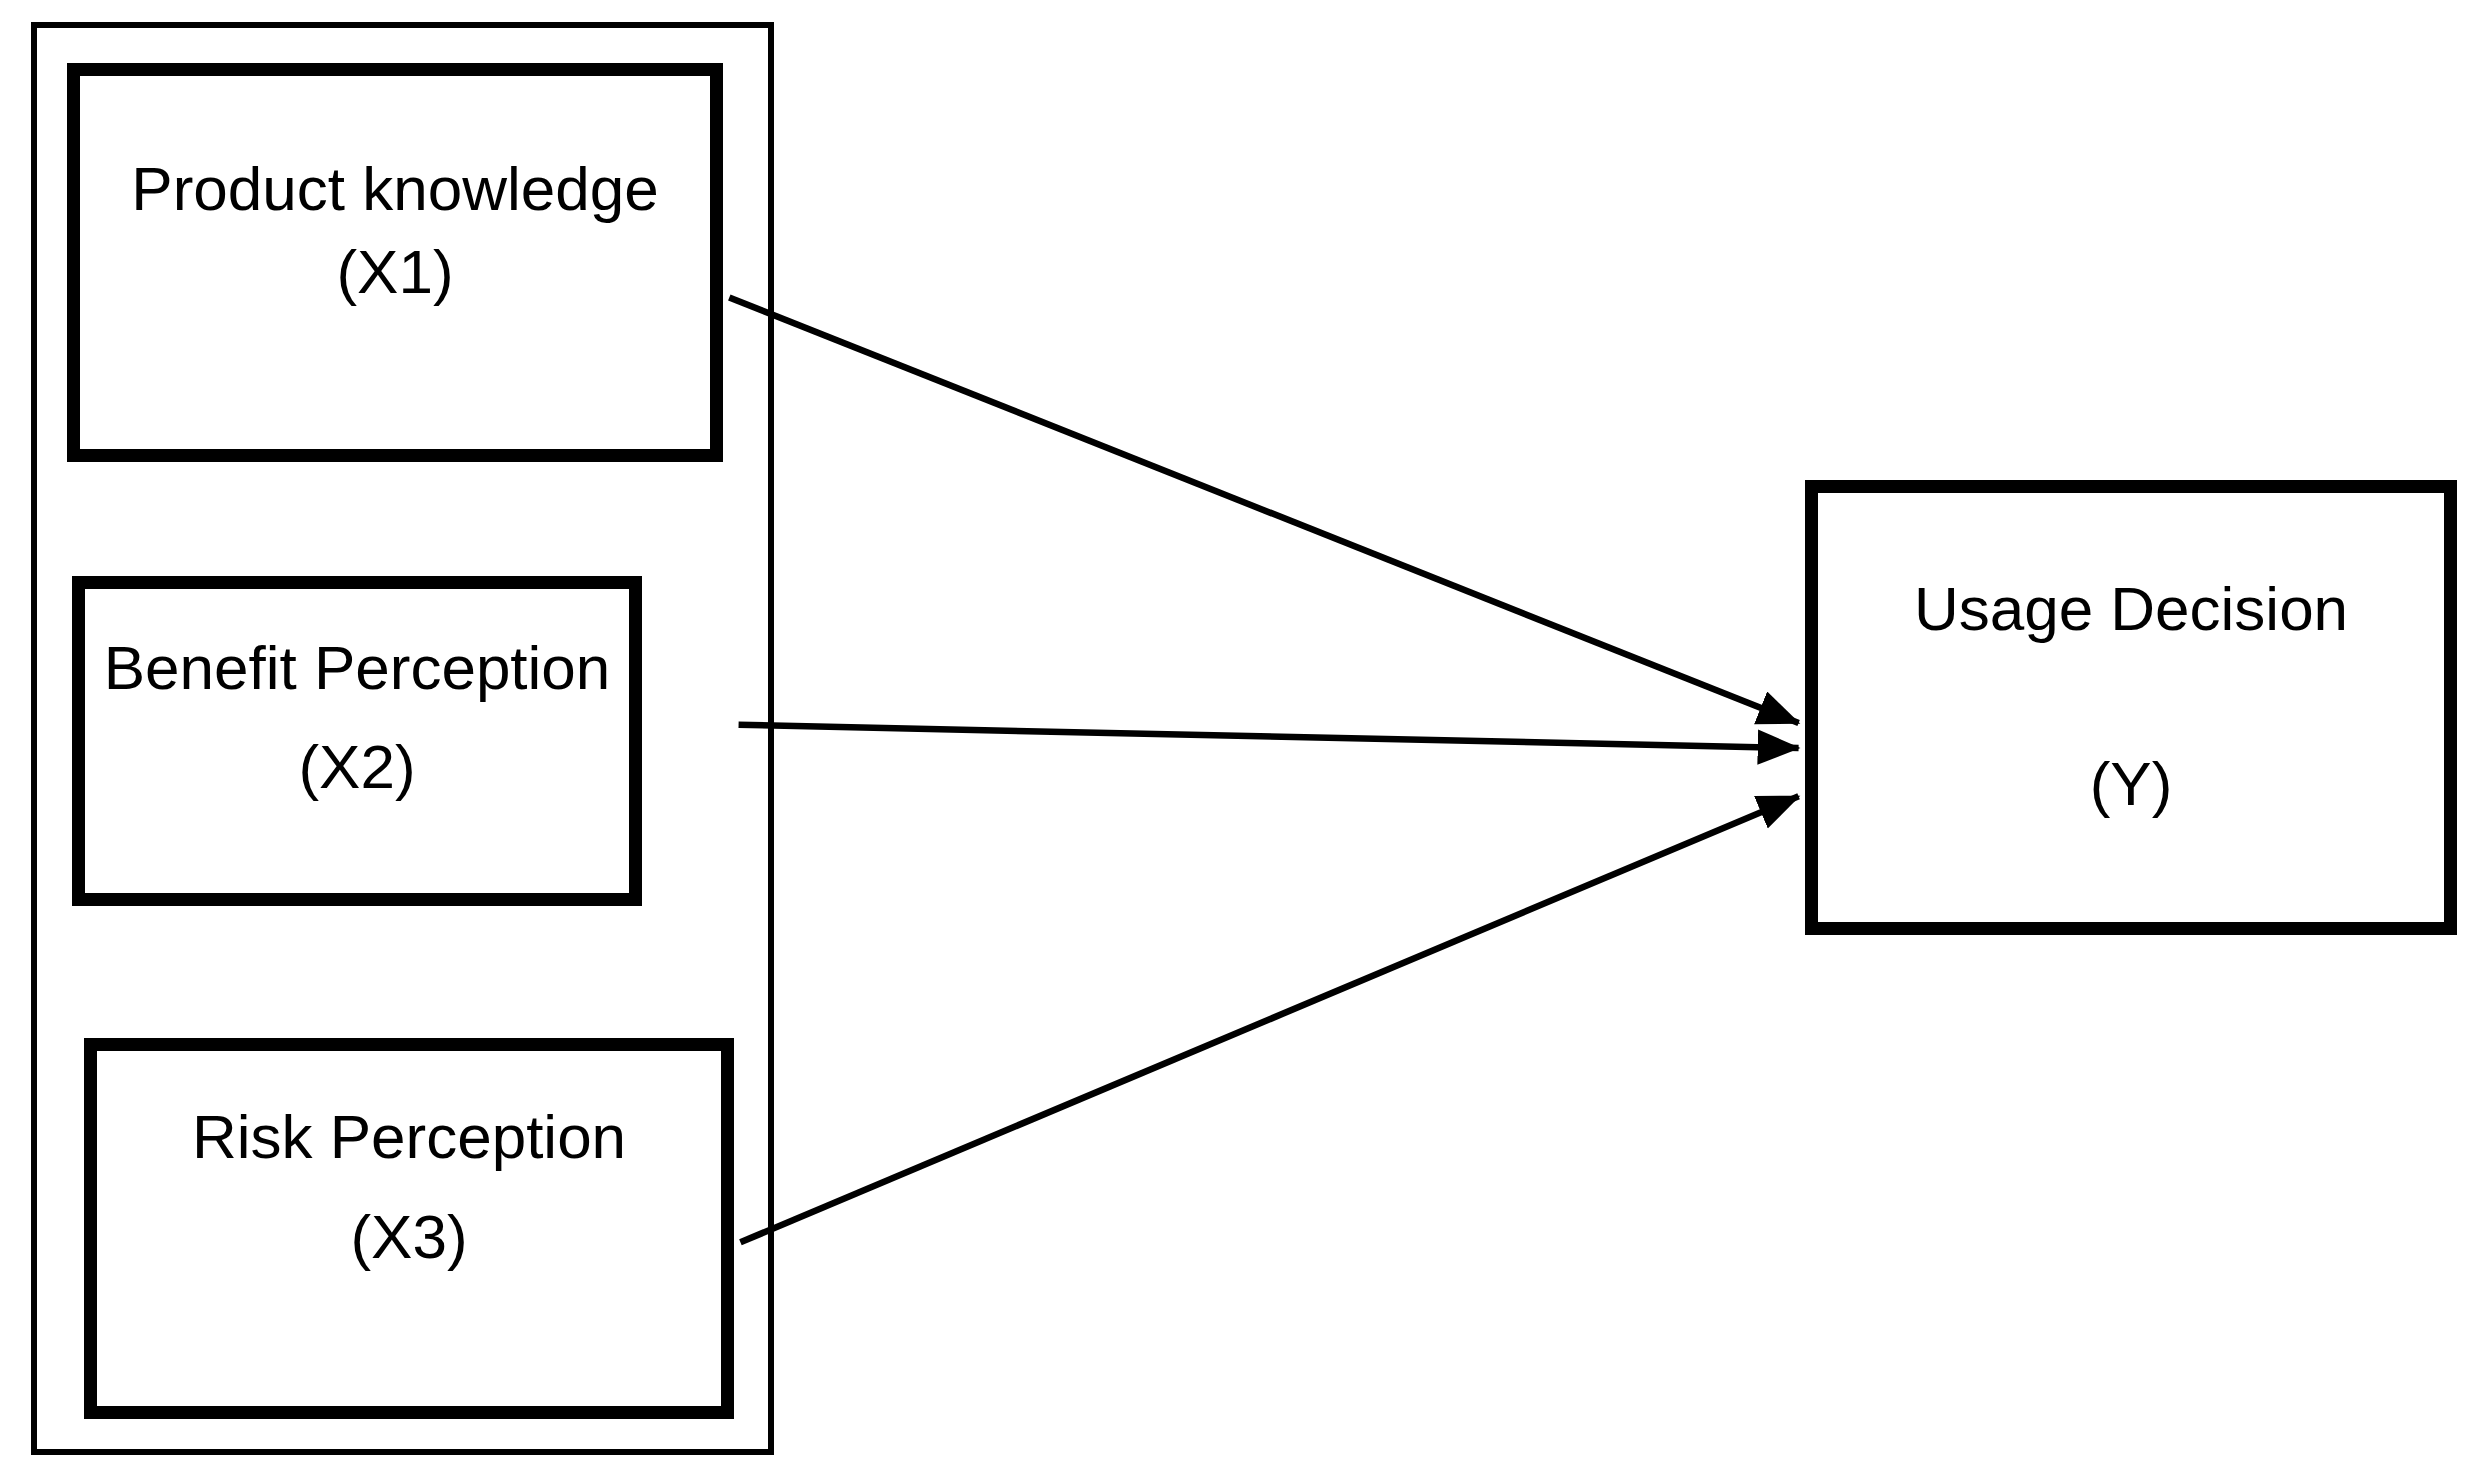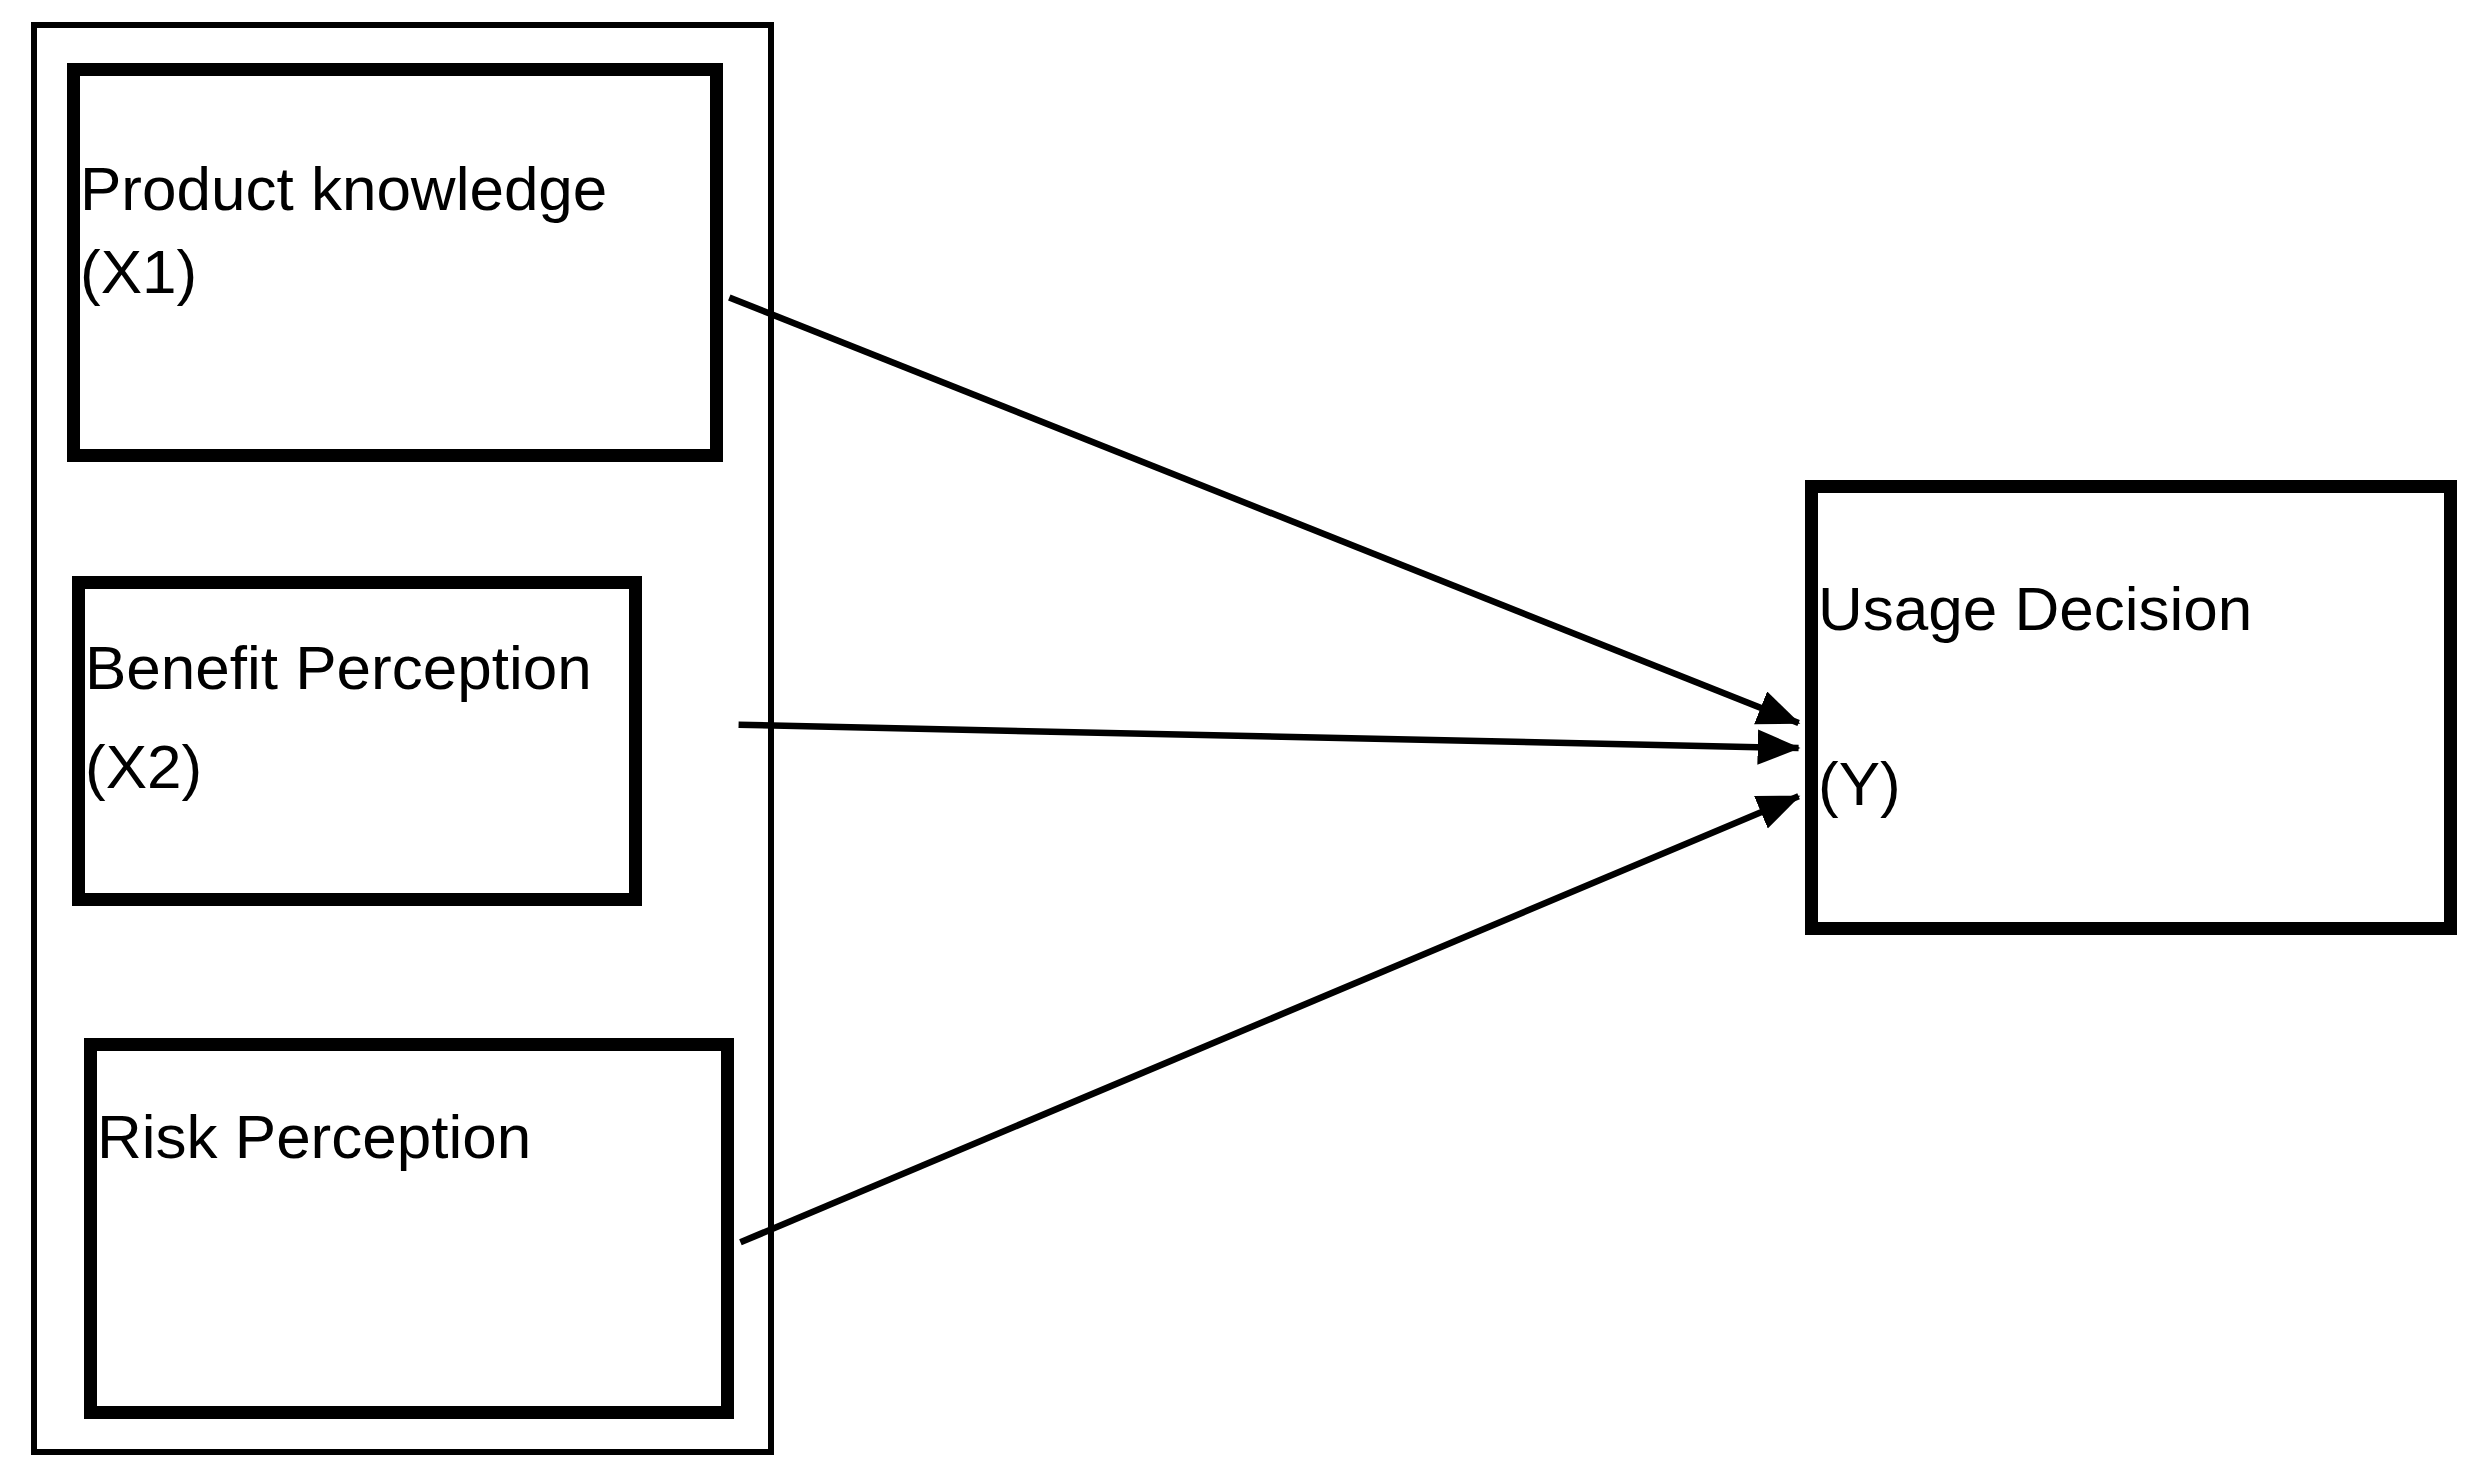--- a/index.html
+++ b/index.html
@@ -33,21 +33,21 @@
     box-sizing: border-box;
   }
   #box-x1 { left: 67px;   top: 63px;   width: 656px; height: 399px; }
   #box-x2 { left: 72px;   top: 576px;  width: 570px; height: 330px; }
   #box-x3 { left: 84px;   top: 1038px; width: 650px; height: 381px; }
   #box-y  { left: 1805px; top: 480px;  width: 652px; height: 455px; }
   .box-line {
     position: absolute;
     left: 0;
     width: 100%;
-    text-align: left;
+    text-align: center;
     transform: translateY(-50%);
     font-size: 62px;
     line-height: 1;
     letter-spacing: 0px;
     white-space: nowrap;
     color: #000000;
   }
   
   #box-x1 .l1 { top: 113px; }
   #box-x1 .l2 { top: 196px; }
@@ -78,20 +78,21 @@
     <div class="box-line l2">(X1)</div>
   </div>
 
   <div id="box-x2" class="var-box">
     <div class="box-line l1">Benefit Perception</div>
     <div class="box-line l2">(X2)</div>
   </div>
 
   <div id="box-x3" class="var-box">
     <div class="box-line l1">Risk Perception</div>
+    <div class="box-line l2">(X3)</div>
   </div>
 
   <div id="box-y" class="var-box">
     <div class="box-line l1">Usage Decision</div>
     <div class="box-line l2">(Y)</div>
   </div>
 
   <svg id="arrows" viewBox="0 0 2677 1597" xmlns="http://www.w3.org/2000/svg">
     <defs>
       <marker id="arrowhead" markerUnits="userSpaceOnUse" markerWidth="50" markerHeight="42" refX="44" refY="19" orient="auto">

